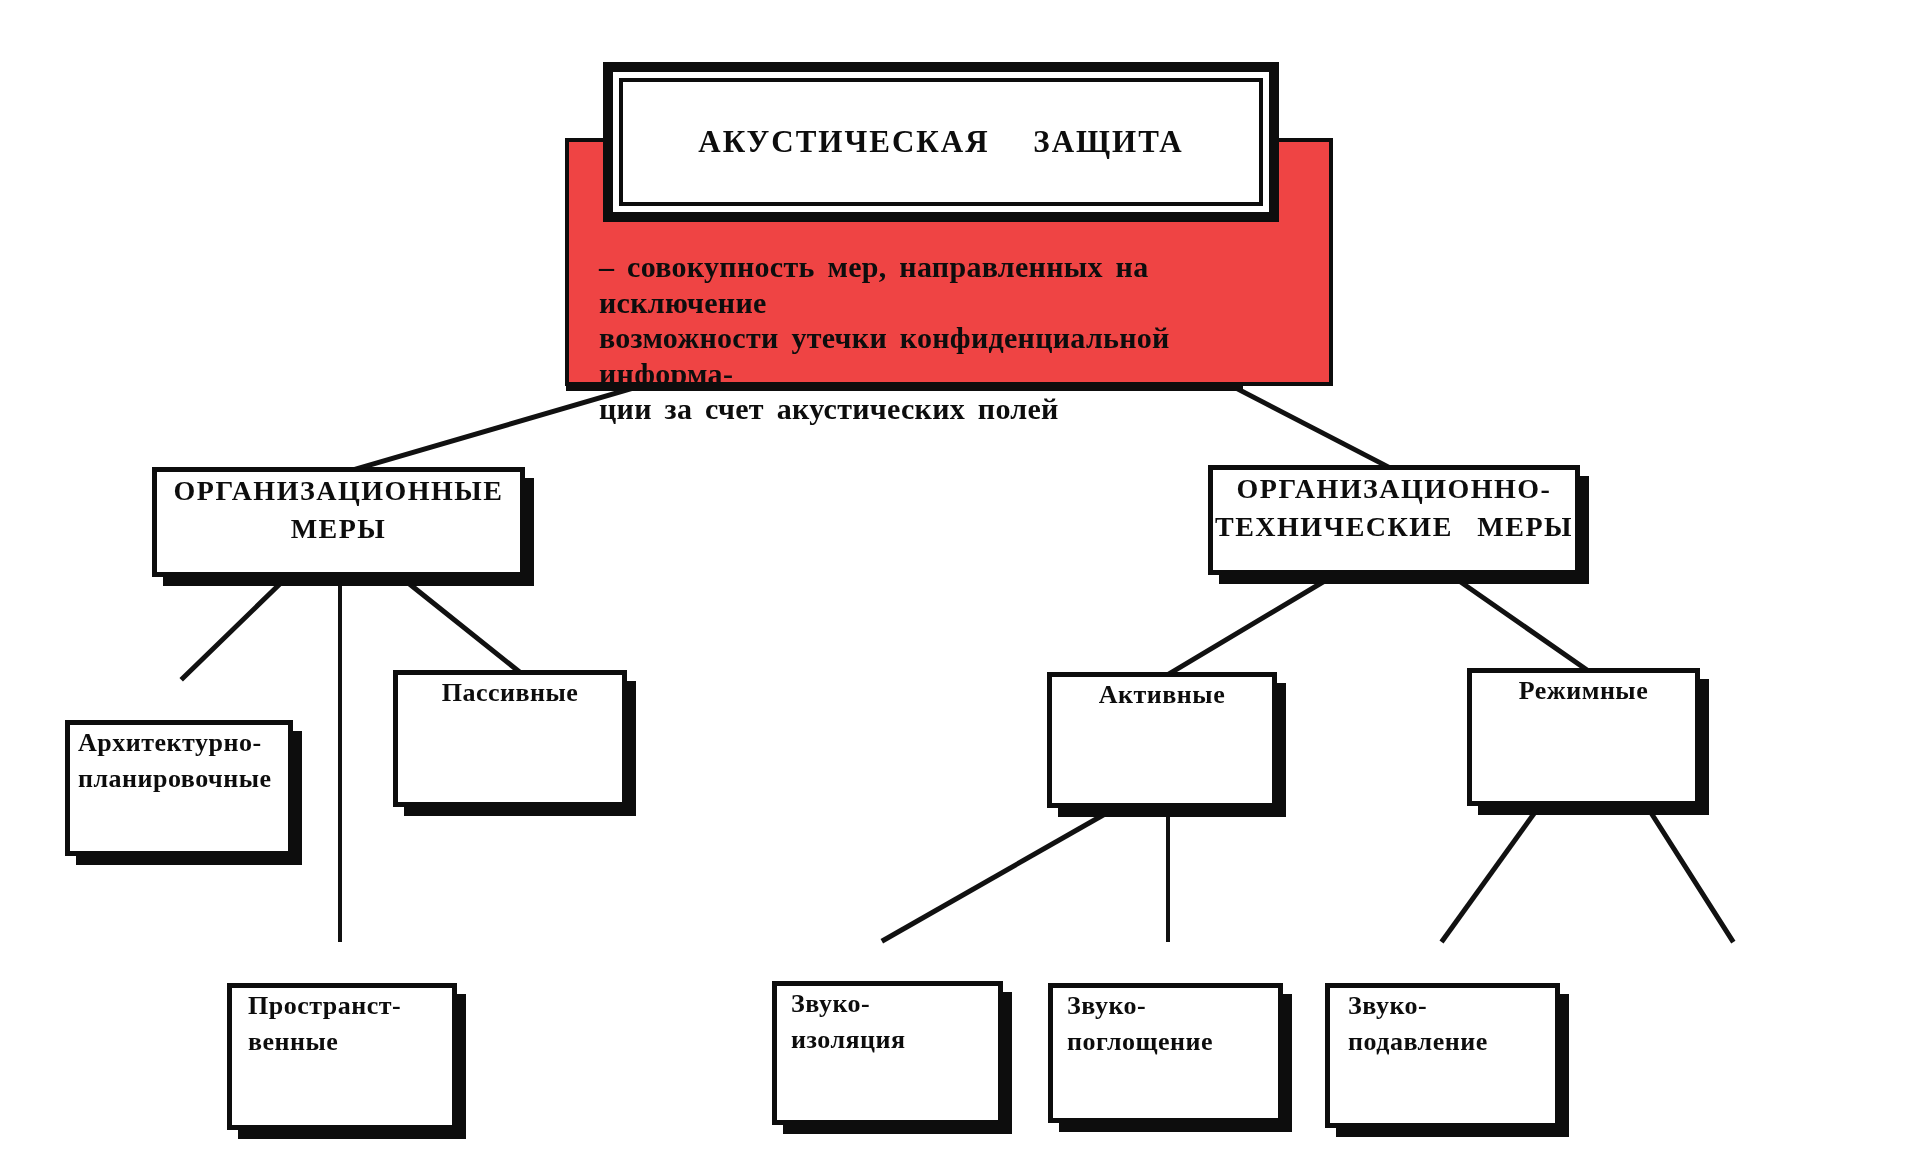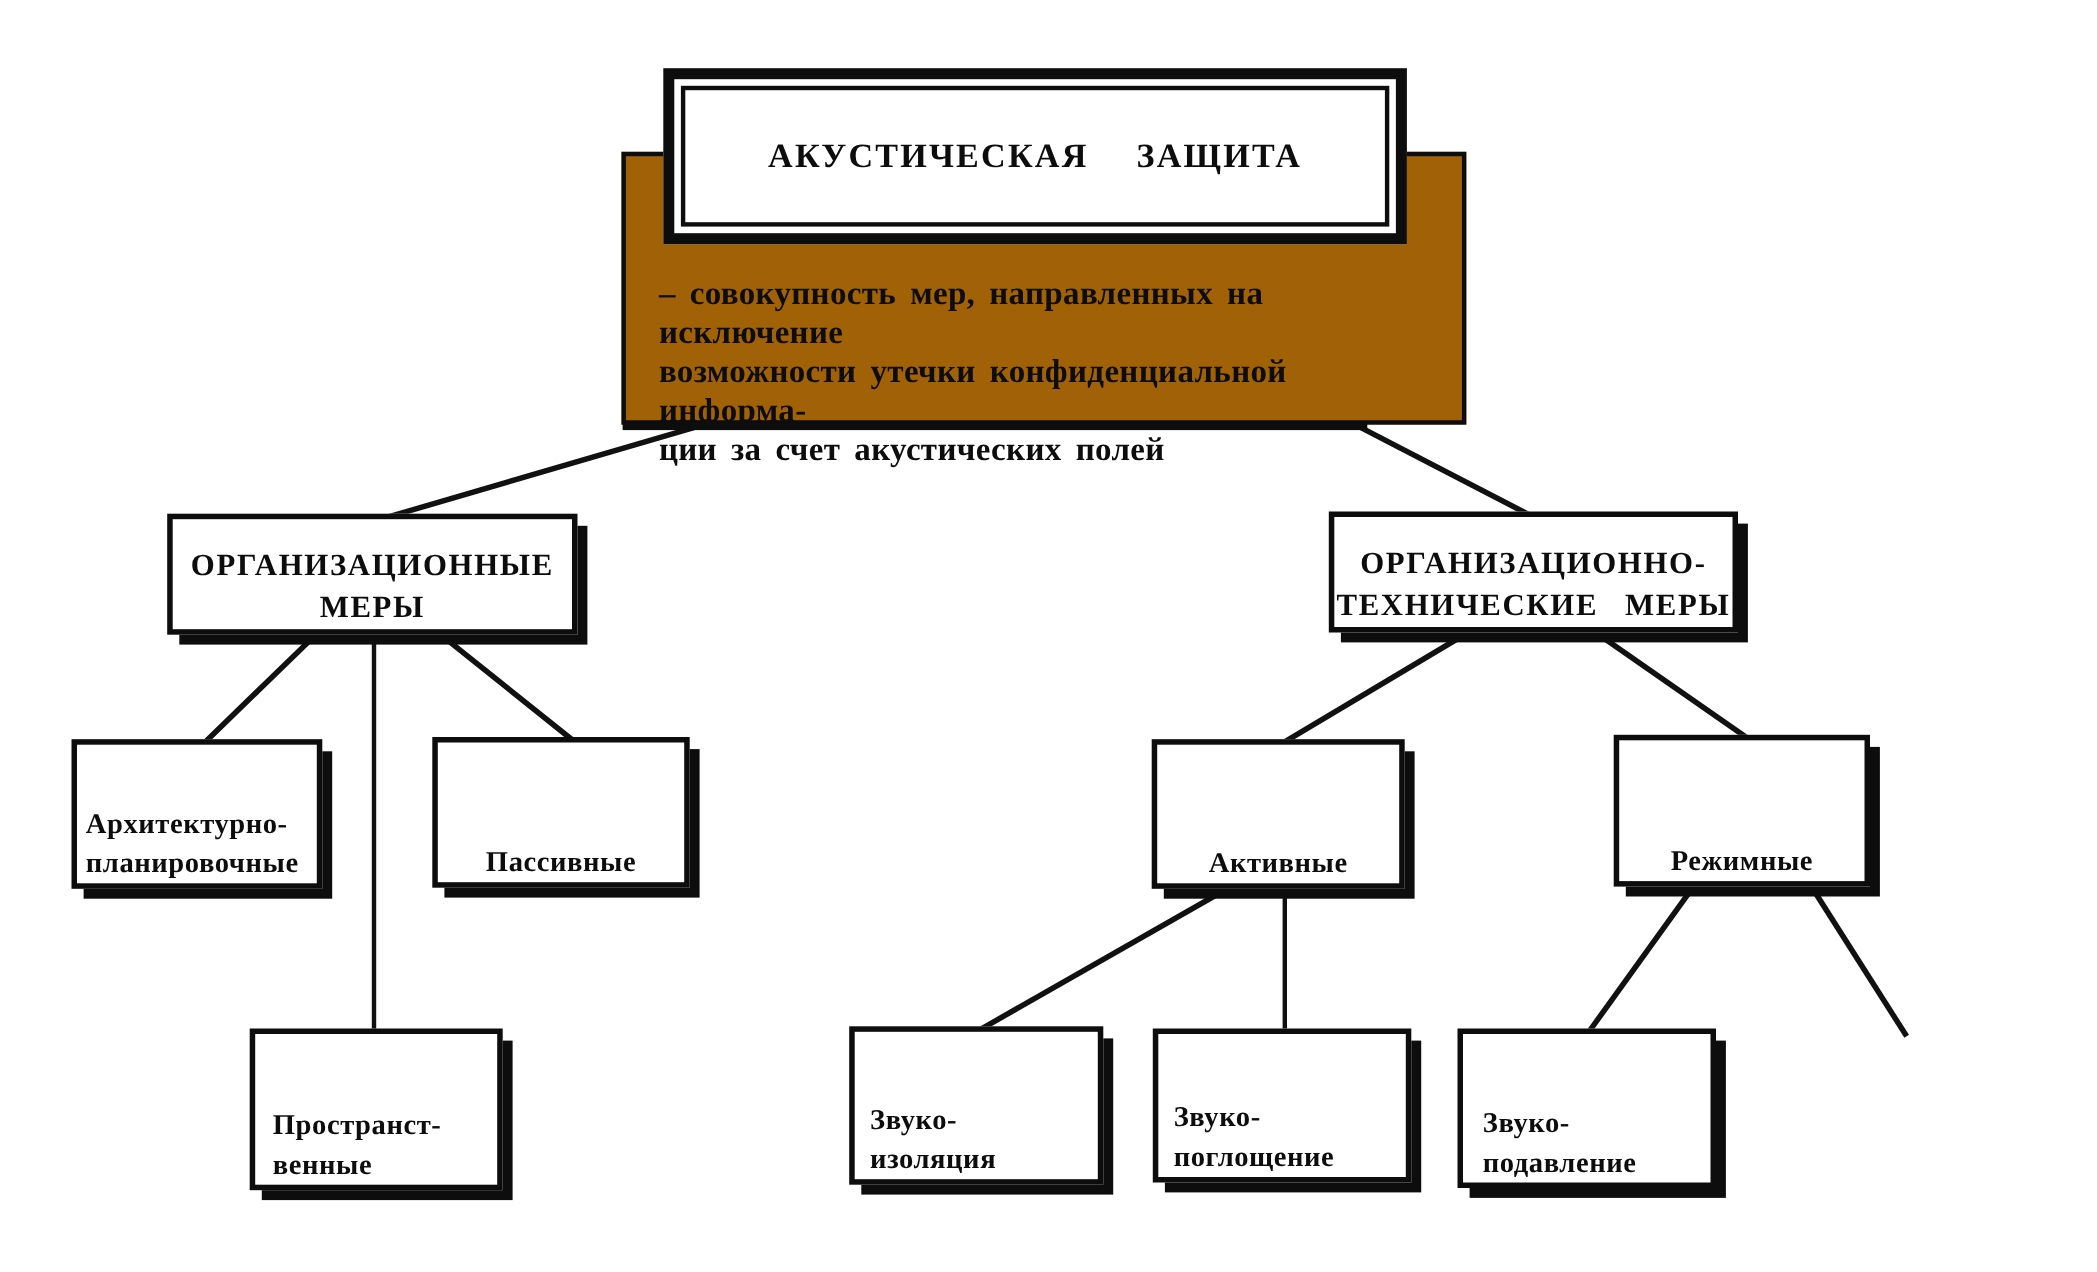--- a/index.html
+++ b/index.html
@@ -20,25 +20,25 @@
   }
   .box {
     position: absolute;
     box-sizing: border-box;
     background: #ffffff;
     border: 5px solid #0d0d0d;
     box-shadow: 10px 10px 0 -1px #0d0d0d;
     z-index: 2;
     display: flex;
     flex-direction: column;
-    justify-content: flex-end;
+    justify-content: flex-start;
     font-weight: bold;
   }
   .box.center { align-items: center; text-align: center; }
-  .box.left   { align-items: flex-start; text-align: left; }
+  .box.left   { align-items: flex-start; text-align: left; margin-top: 48px; }
   .multiline { white-space: pre-line; }
 
   
   #title-box {
     position: absolute;
     left: 603px; top: 62px;
     width: 676px; height: 160px;
     box-sizing: border-box;
     background: #ffffff;
     border: 10px solid #0d0d0d;
@@ -58,21 +58,21 @@
     letter-spacing: 2px;
     word-spacing: 34px;
   }
 
   
   #def-box {
     position: absolute;
     left: 565px; top: 138px;
     width: 768px; height: 248px;
     box-sizing: border-box;
-    background: #a16207;
+    background: #ef4444;
     border: 4px solid #0d0d0d;
     z-index: 2;
   }
   #def-box::after {              
     content: "";
     position: absolute;
     left: -3px; right: 86px; bottom: -9px;
     height: 8px;
     background: #0d0d0d;
   }

